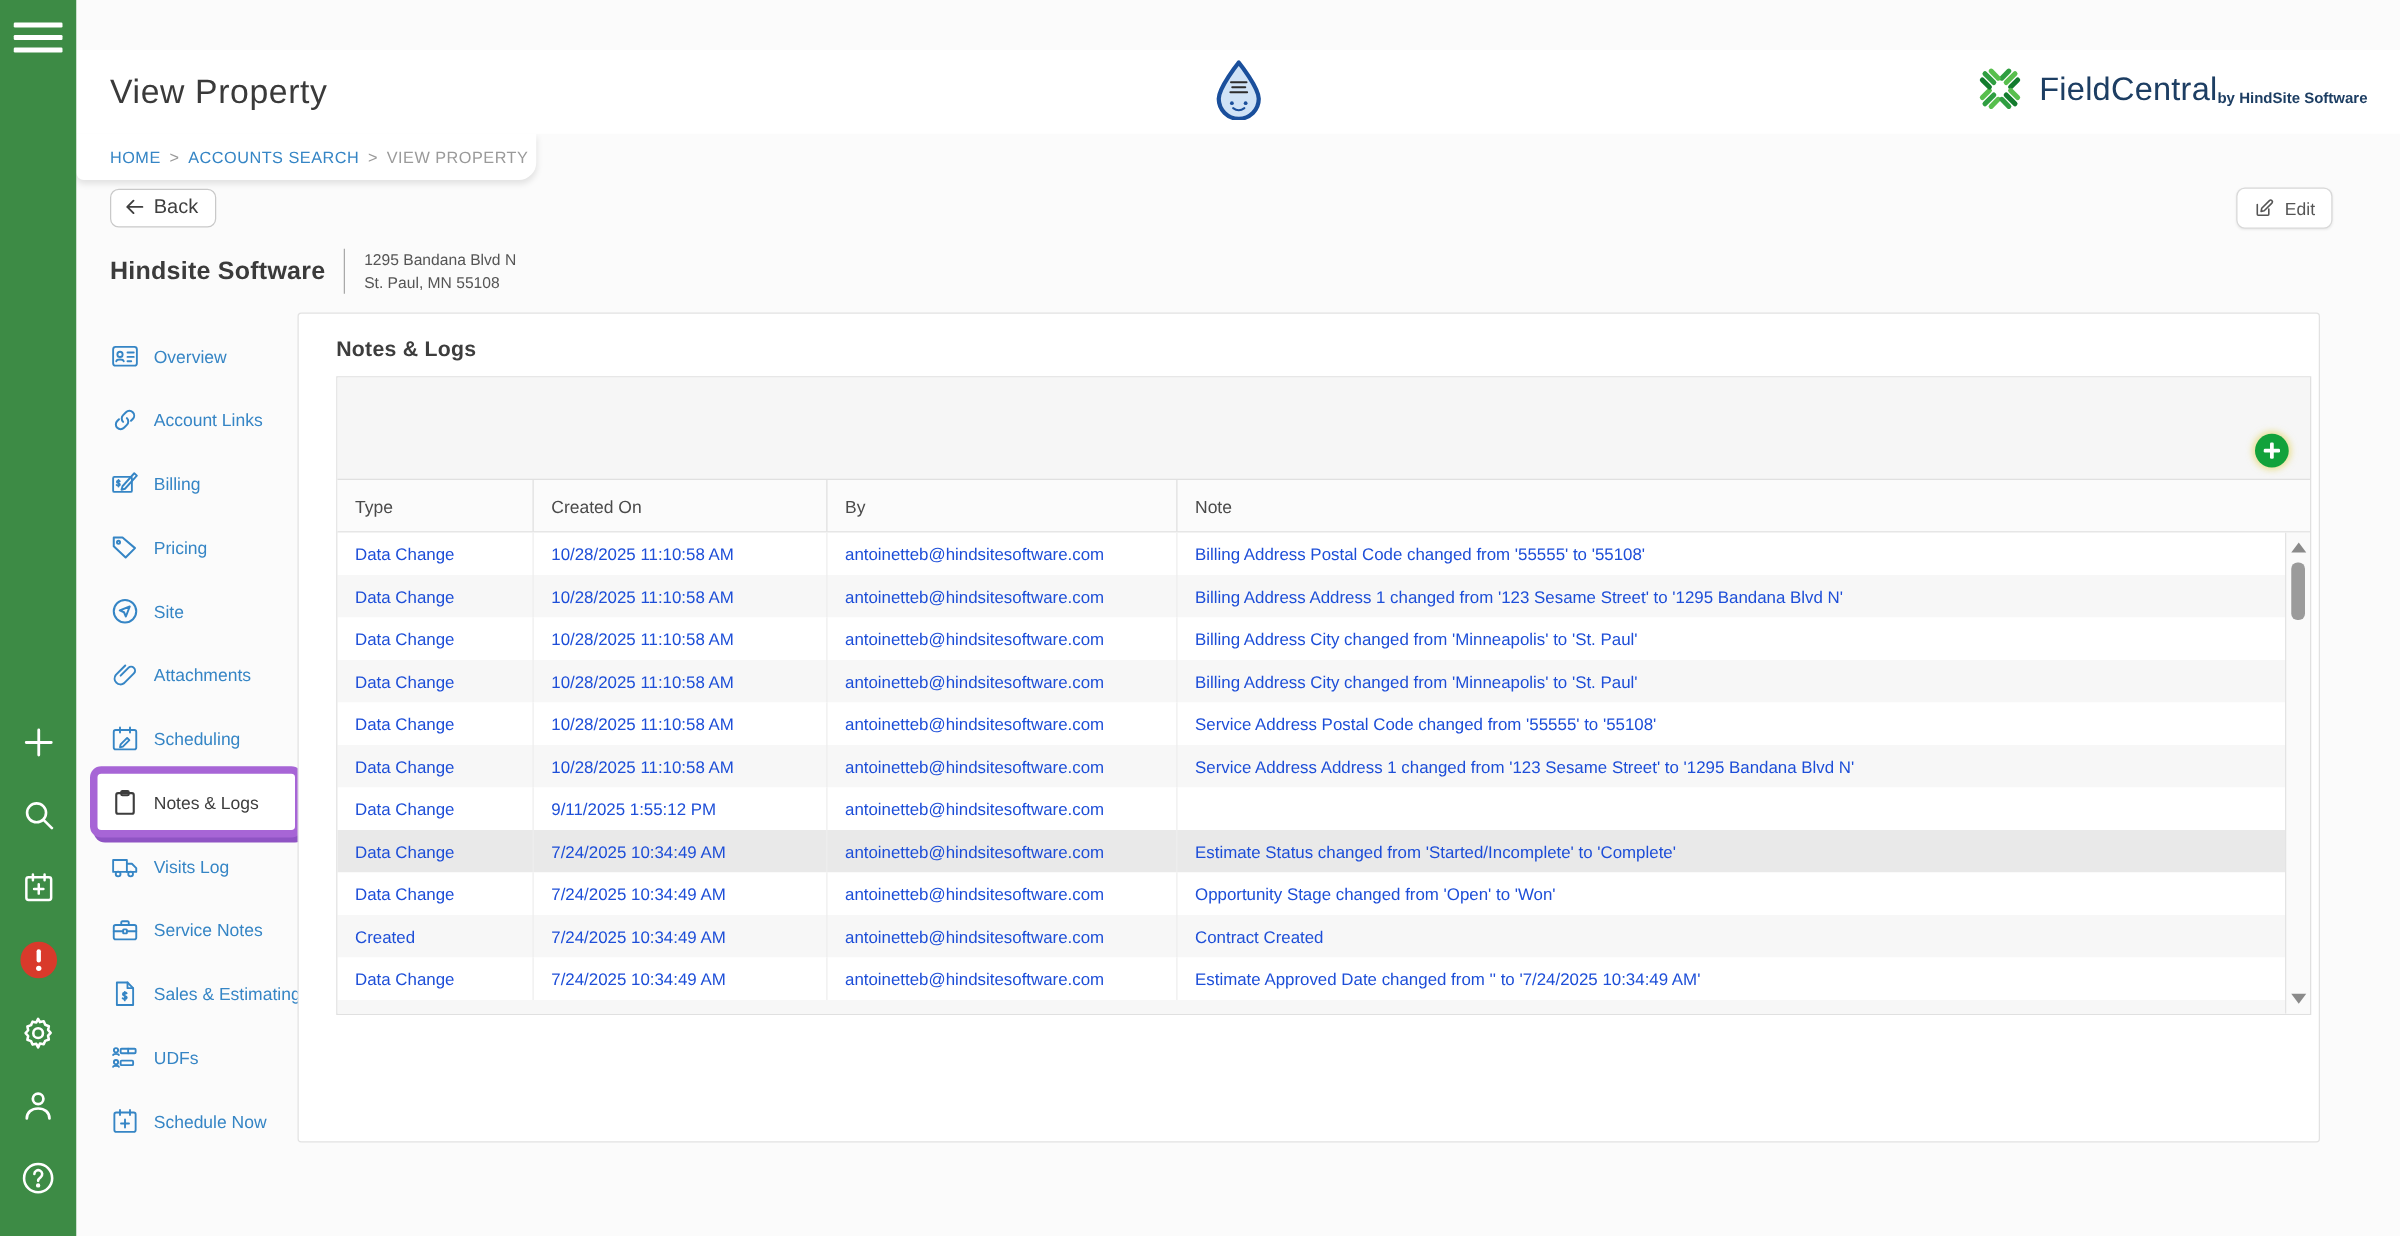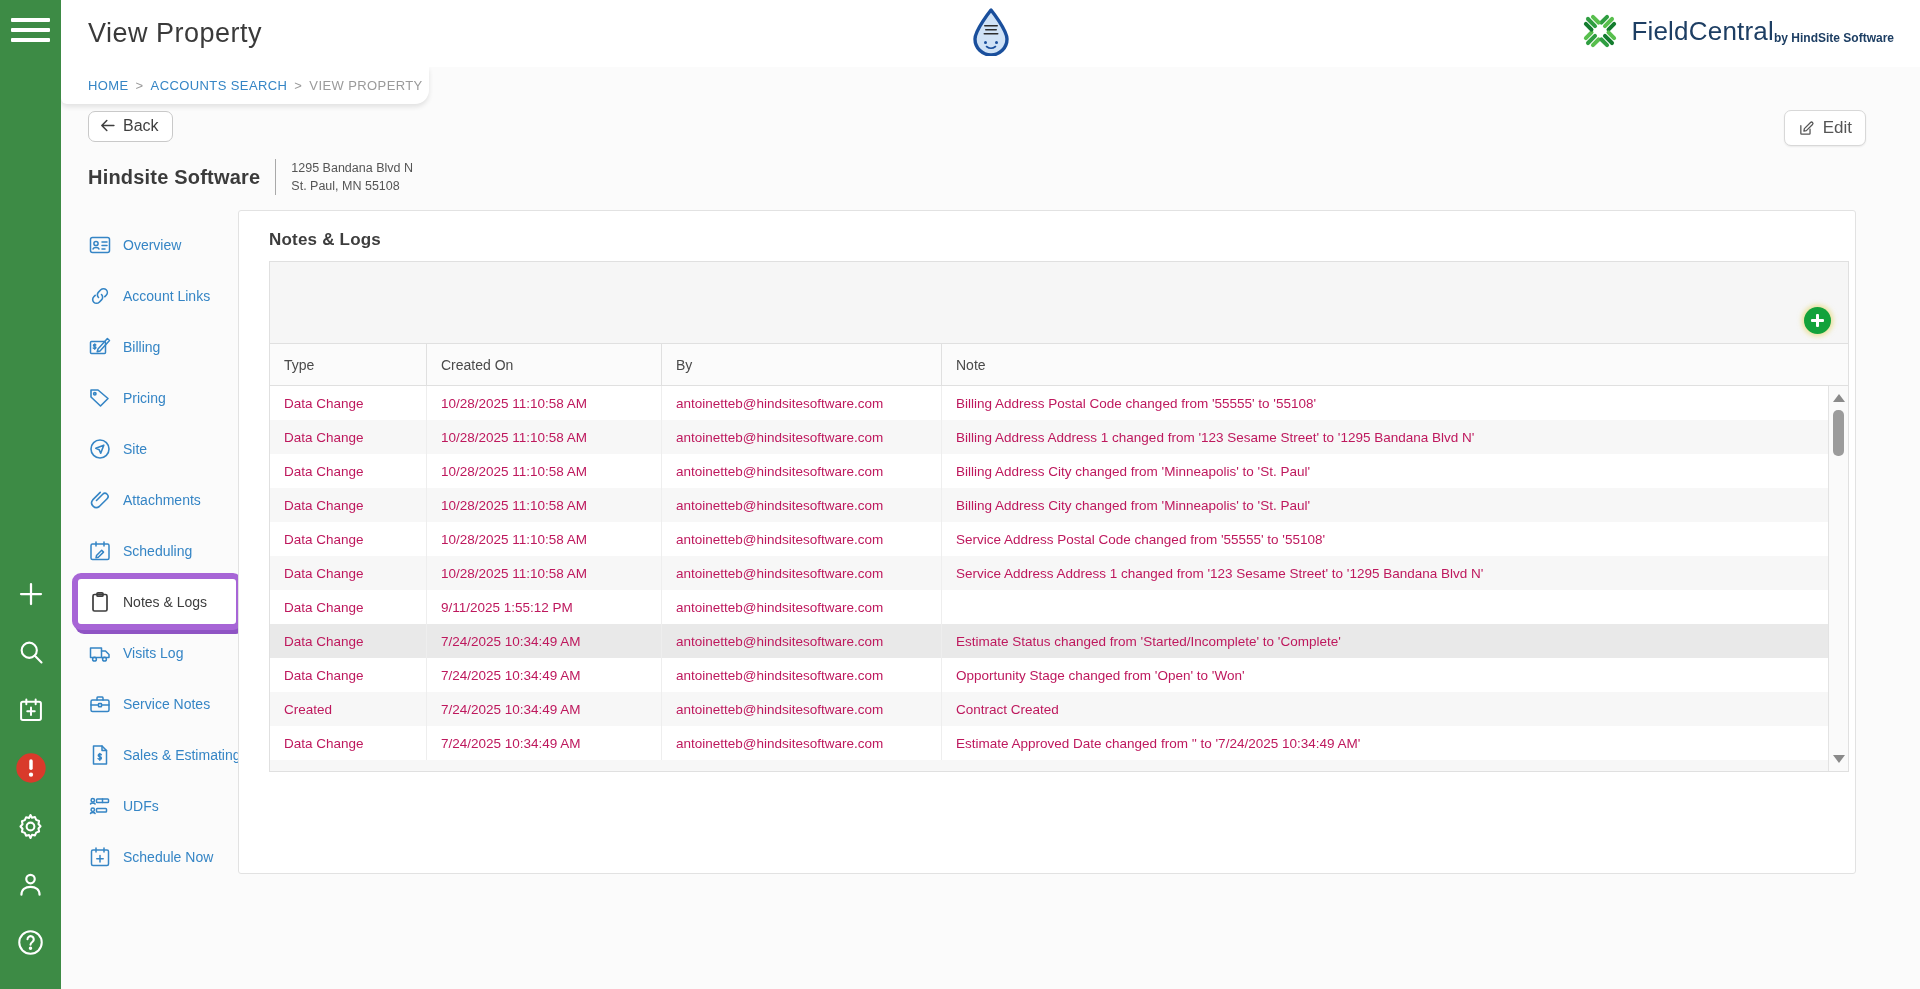--- a/index.html
+++ b/index.html
@@ -8,38 +8,38 @@
 
   
   .rail { width:61px; height:989px; background:#3d8b45; flex:0 0 61px; position:relative; z-index:5; }
   .rail .menu-btn { position:absolute; top:13px; left:11px; width:39px; height:34px; display:flex; flex-direction:column; justify-content:space-between; padding:5px 0; cursor:pointer; }
   .rail .menu-btn span { display:block; height:4px; background:#fff; border-radius:1px; }
   .rail-icons { position:absolute; top:578px; left:0; width:61px; display:flex; flex-direction:column; align-items:center; gap:26px; }
   .rail-ic { width:32px; height:32px; display:flex; align-items:center; justify-content:center; cursor:pointer; }
   .rail-ic svg { display:block; }
 
   
-  .right-col { flex:1; display:flex; flex-direction:column; }
+  .right-col { flex:1; display:flex; flex-direction:column;margin-top:40px; }
   .app-header { height:67px; background:#fff; display:flex; align-items:center; position:relative; z-index:4; }
   .page-title { position:absolute; left:27px; top:18px; font-size:27px; font-weight:500; color:#3a3a3a; letter-spacing:.5px; }
   .drop-logo { position:absolute; left:50%; top:8px; transform:translateX(-50%); }
   .brand { position:absolute; right:26px; top:8px; display:flex; align-items:center; gap:8px; }
   .brand-text { display:flex; flex-direction:row; align-items:flex-end; line-height:1; }
   .brand-name { font-size:26px; color:#1d3e63; font-weight:500; letter-spacing:.2px; }
   .brand-tag { font-size:12px; color:#1d3e63; font-weight:700; margin-top:2px; }
 
   
   .content { position:relative; flex:1; background:#fbfbfb; }
   .crumb-tab { position:absolute; left:0; top:0; width:368px; height:37px; background:#fff; border-radius:0 0 14px 6px; box-shadow:0 3px 5px rgba(0,0,0,.10); display:flex; align-items:center; padding-left:27px; }
   .crumb { font-size:13px; letter-spacing:.4px; color:#9a9a9a; display:flex; gap:7px; align-items:center; white-space:nowrap; }
   .crumb a { color:#3585c5; text-decoration:none; cursor:pointer; }
   .crumb .sep { color:#9a9a9a; }
 
   .back-btn { position:absolute; left:27px; top:44px; display:inline-flex; gap:7px; background:#fff; border:1px solid #c9c9c9; border-radius:7px; padding:5px 13px 6px 10px; font-size:16px; color:#3f3f3f; cursor:pointer; }
-  .edit-btn { position:absolute; right:54px; top:43px; display:inline-flex; align-items:center; gap:8px; background:#fff; border:1px solid #d8d8d8; border-radius:7px; padding:7px 13px; font-size:17px; color:#555; box-shadow:0 1px 2px rgba(0,0,0,.07); cursor:pointer; }
+  .edit-btn { position:absolute; right:54px; top:43px; display:inline-flex; align-items:center; gap:8px; background:#fff; border:1px solid #d8d8d8; border-radius:7px; padding:7px 13px; font-size:14px; color:#555; box-shadow:0 1px 2px rgba(0,0,0,.07); cursor:pointer; }
 
   .prop-head { position:absolute; left:27px; top:92px; display:flex; align-items:center; gap:15px; }
   .prop-name { font-size:20px; font-weight:700; color:#3b3b3b; letter-spacing:.2px; }
   .prop-div { width:1px; height:36px; background:#a9a9a9; }
   .prop-addr { font-size:12.5px; color:#555; line-height:1.45; }
 
   
   .nav { position:absolute; left:27px; top:152px; width:170px; }
   .nav-item { height:51px; display:flex; align-items:center; gap:11px; color:#3585c5; font-size:14px; cursor:pointer; white-space:nowrap; }
   .nav-item svg { flex:0 0 24px; }
@@ -57,21 +57,21 @@
   .thead { display:flex; height:42px; background:#fbfbfb; border-bottom:1px solid #e0e0e0; }
   .th { display:flex; align-items:center; padding-left:14px; font-size:14px; color:#4a4a4a; border-right:1px solid #e0e0e0; cursor:pointer; }
   .th.c-type { width:157px; } .th.c-created { width:235px; } .th.c-by { width:280px; } .th.c-note { flex:1; }
   .th.c-scroll { width:20px; border-right:none; cursor:default; }
 
   .tbody { position:relative; height:385px; overflow:hidden; }
   .rows { margin-right:20px; }
   .trow { display:flex; height:34px; background:#fff; cursor:pointer; }
   .trow.stripe { background:#f7f7f7; }
   .trow.hl { background:#e9e9e9; }
-  .tcell { display:flex; align-items:center; padding-left:14px; font-size:13.5px; color:#be185d; border-right:1px solid #eeeeee; overflow:hidden; white-space:nowrap; }
+  .tcell { display:flex; align-items:center; padding-left:14px; font-size:13.5px; color:#1d4ed8; border-right:1px solid #eeeeee; overflow:hidden; white-space:nowrap; }
   .c-type { width:157px; } .c-created { width:235px; } .c-by { width:280px; } .c-note { flex:1; border-right:none; }
   .partial-row { height:11px; background:#f7f7f7; margin-right:20px; }
 
   .vscroll { position:absolute; right:0; top:0; bottom:0; width:20px; background:#fafafa; border-left:1px solid #e3e3e3; }
   .tri-up { position:absolute; top:8px; left:4px; width:0; height:0; border-left:6px solid transparent; border-right:6px solid transparent; border-bottom:8px solid #8a8a8a; cursor:pointer; }
   .tri-down { position:absolute; bottom:8px; left:4px; width:0; height:0; border-left:6px solid transparent; border-right:6px solid transparent; border-top:8px solid #8a8a8a; cursor:pointer; }
   .thumb { position:absolute; top:24px; left:4px; width:11px; height:46px; background:#9b9b9b; border-radius:5px; cursor:grab; }
 </style>
 </head>
 <body>

